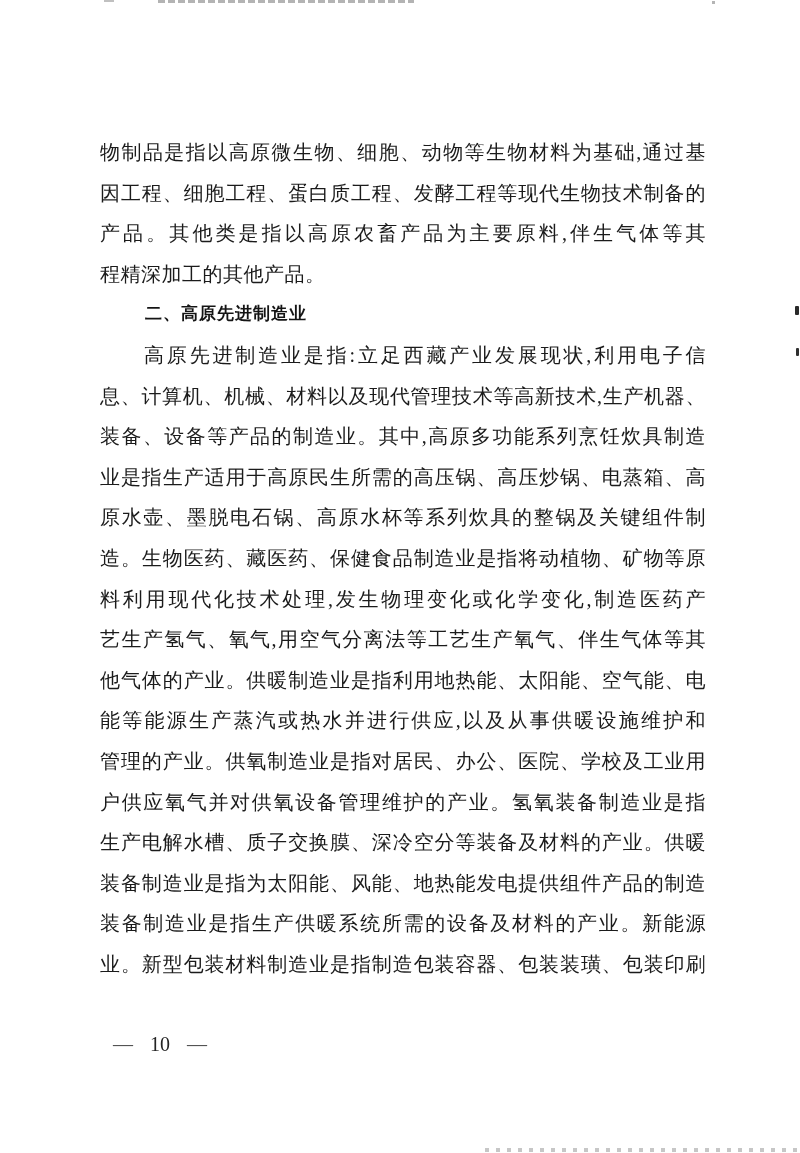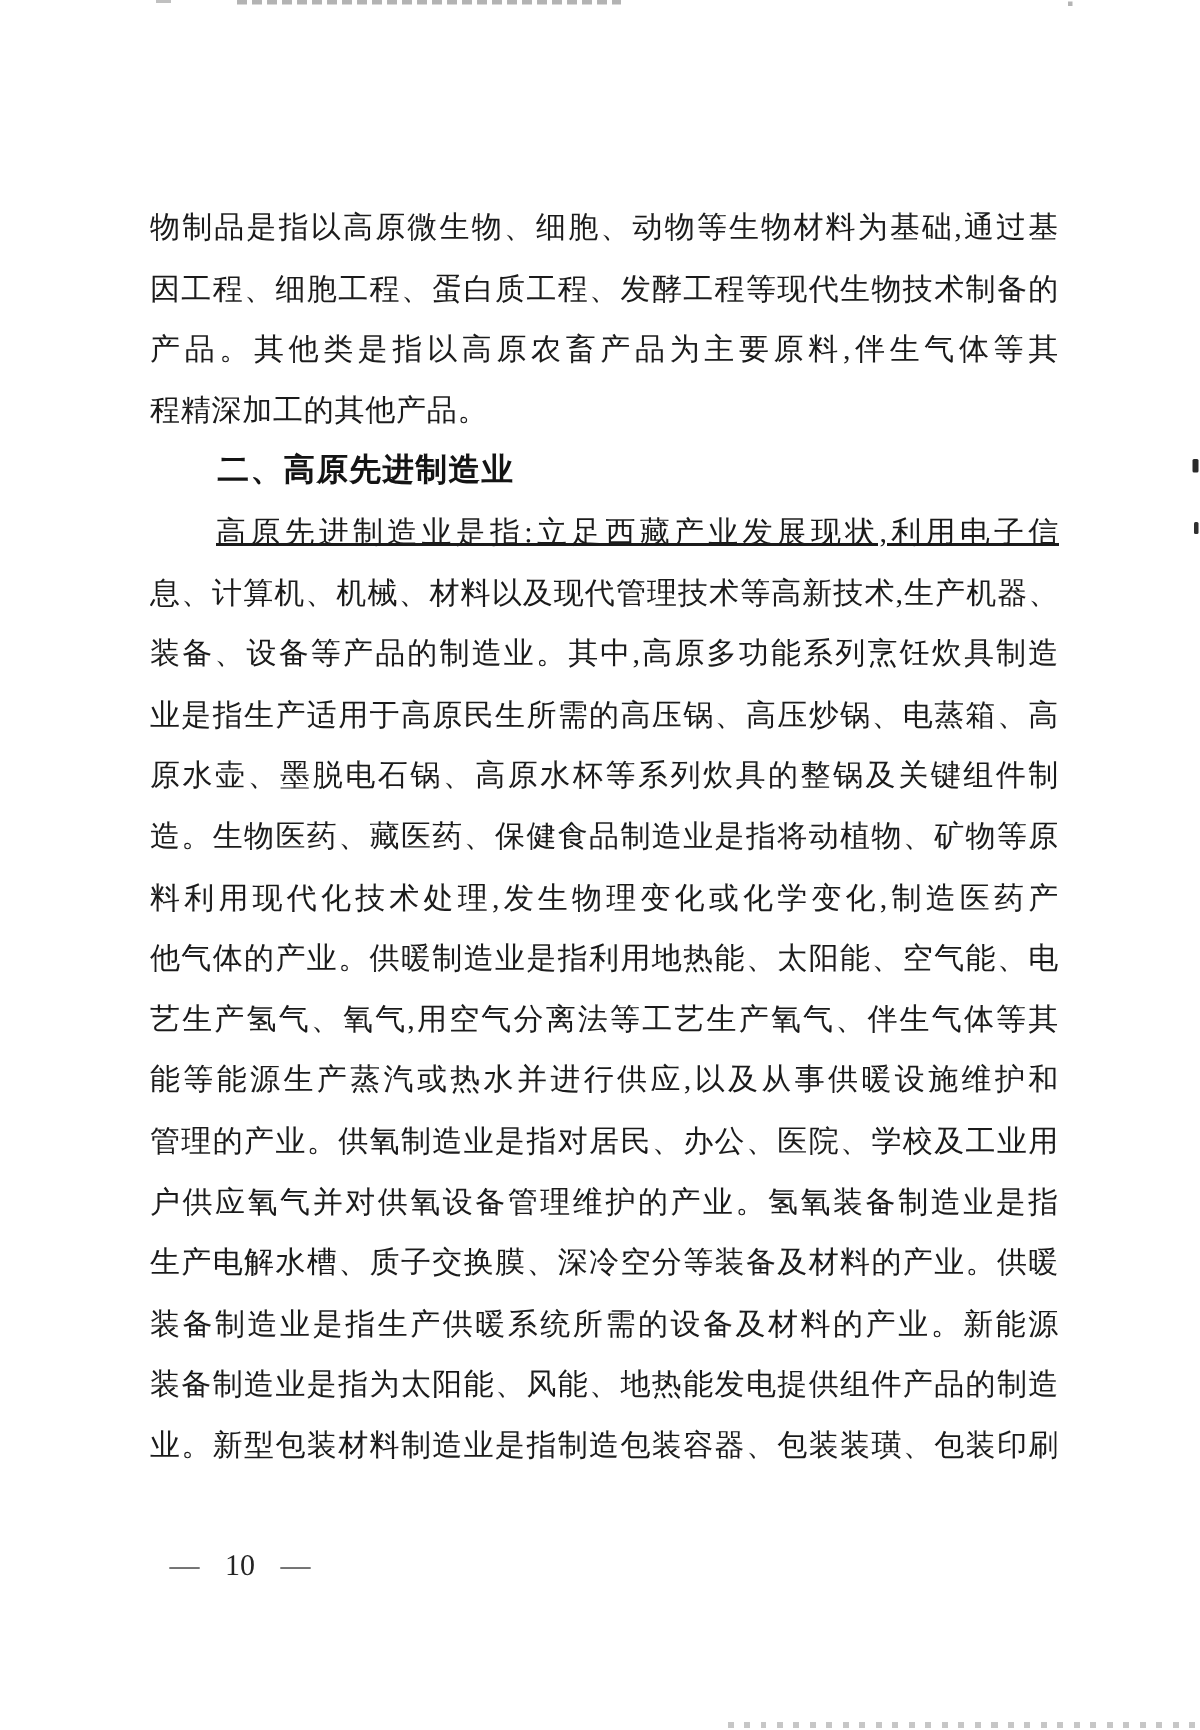--- a/index.html
+++ b/index.html
@@ -31,29 +31,28 @@
     text-align-last: justify;
     text-justify: inter-ideograph;
     letter-spacing: 0.5px;
   }
   .tline.lastline {
     text-align: right;
     text-align-last: left;
   }
   .tline.indent {
     padding-left: 44px;
-    text-decoration: underline;
   }
   .heading-line {
     height: 40.6px;
     line-height: 40.6px;
     padding-left: 45px;
     font-family: "Liberation Sans", "DejaVu Sans", sans-serif;
     font-weight: 700;
-    font-size: 21px;
+    font-size: 17px;
     letter-spacing: 1px;
     color: #141414;
   }
   .page-footer {
     position: absolute;
     left: 113px;
     top: 1032px;
     display: flex;
     align-items: center;
     gap: 17px;
@@ -121,28 +120,28 @@
     <div class="heading-line">二、高原先进制造业</div>
 
     <div>
       <div class="tline indent">高原先进制造业是指:立足西藏产业发展现状,利用电子信</div>
       <div class="tline">息、计算机、机械、材料以及现代管理技术等高新技术,生产机器、</div>
       <div class="tline">装备、设备等产品的制造业。其中,高原多功能系列烹饪炊具制造</div>
       <div class="tline">业是指生产适用于高原民生所需的高压锅、高压炒锅、电蒸箱、高</div>
       <div class="tline">原水壶、墨脱电石锅、高原水杯等系列炊具的整锅及关键组件制</div>
       <div class="tline">造。生物医药、藏医药、保健食品制造业是指将动植物、矿物等原</div>
       <div class="tline">料利用现代化技术处理,发生物理变化或化学变化,制造医药产</div>
+      <div class="tline">艺生产氢气、氧气,用空气分离法等工艺生产氧气、伴生气体等其</div>
       <div class="tline">他气体的产业。供暖制造业是指利用地热能、太阳能、空气能、电</div>
-      <div class="tline">艺生产氢气、氧气,用空气分离法等工艺生产氧气、伴生气体等其</div>
       <div class="tline">能等能源生产蒸汽或热水并进行供应,以及从事供暖设施维护和</div>
       <div class="tline">管理的产业。供氧制造业是指对居民、办公、医院、学校及工业用</div>
       <div class="tline">户供应氧气并对供氧设备管理维护的产业。氢氧装备制造业是指</div>
       <div class="tline">生产电解水槽、质子交换膜、深冷空分等装备及材料的产业。供暖</div>
+      <div class="tline">装备制造业是指为太阳能、风能、地热能发电提供组件产品的制造</div>
       <div class="tline">装备制造业是指生产供暖系统所需的设备及材料的产业。新能源</div>
-      <div class="tline">装备制造业是指为太阳能、风能、地热能发电提供组件产品的制造</div>
       <div class="tline">业。新型包装材料制造业是指制造包装容器、包装装璜、包装印刷</div>
     </div>
 
   </div>
 
   <div class="page-footer">
     <span class="footer-dash">—</span>
     <span class="footer-num">10</span>
     <span class="footer-dash">—</span>
   </div>

